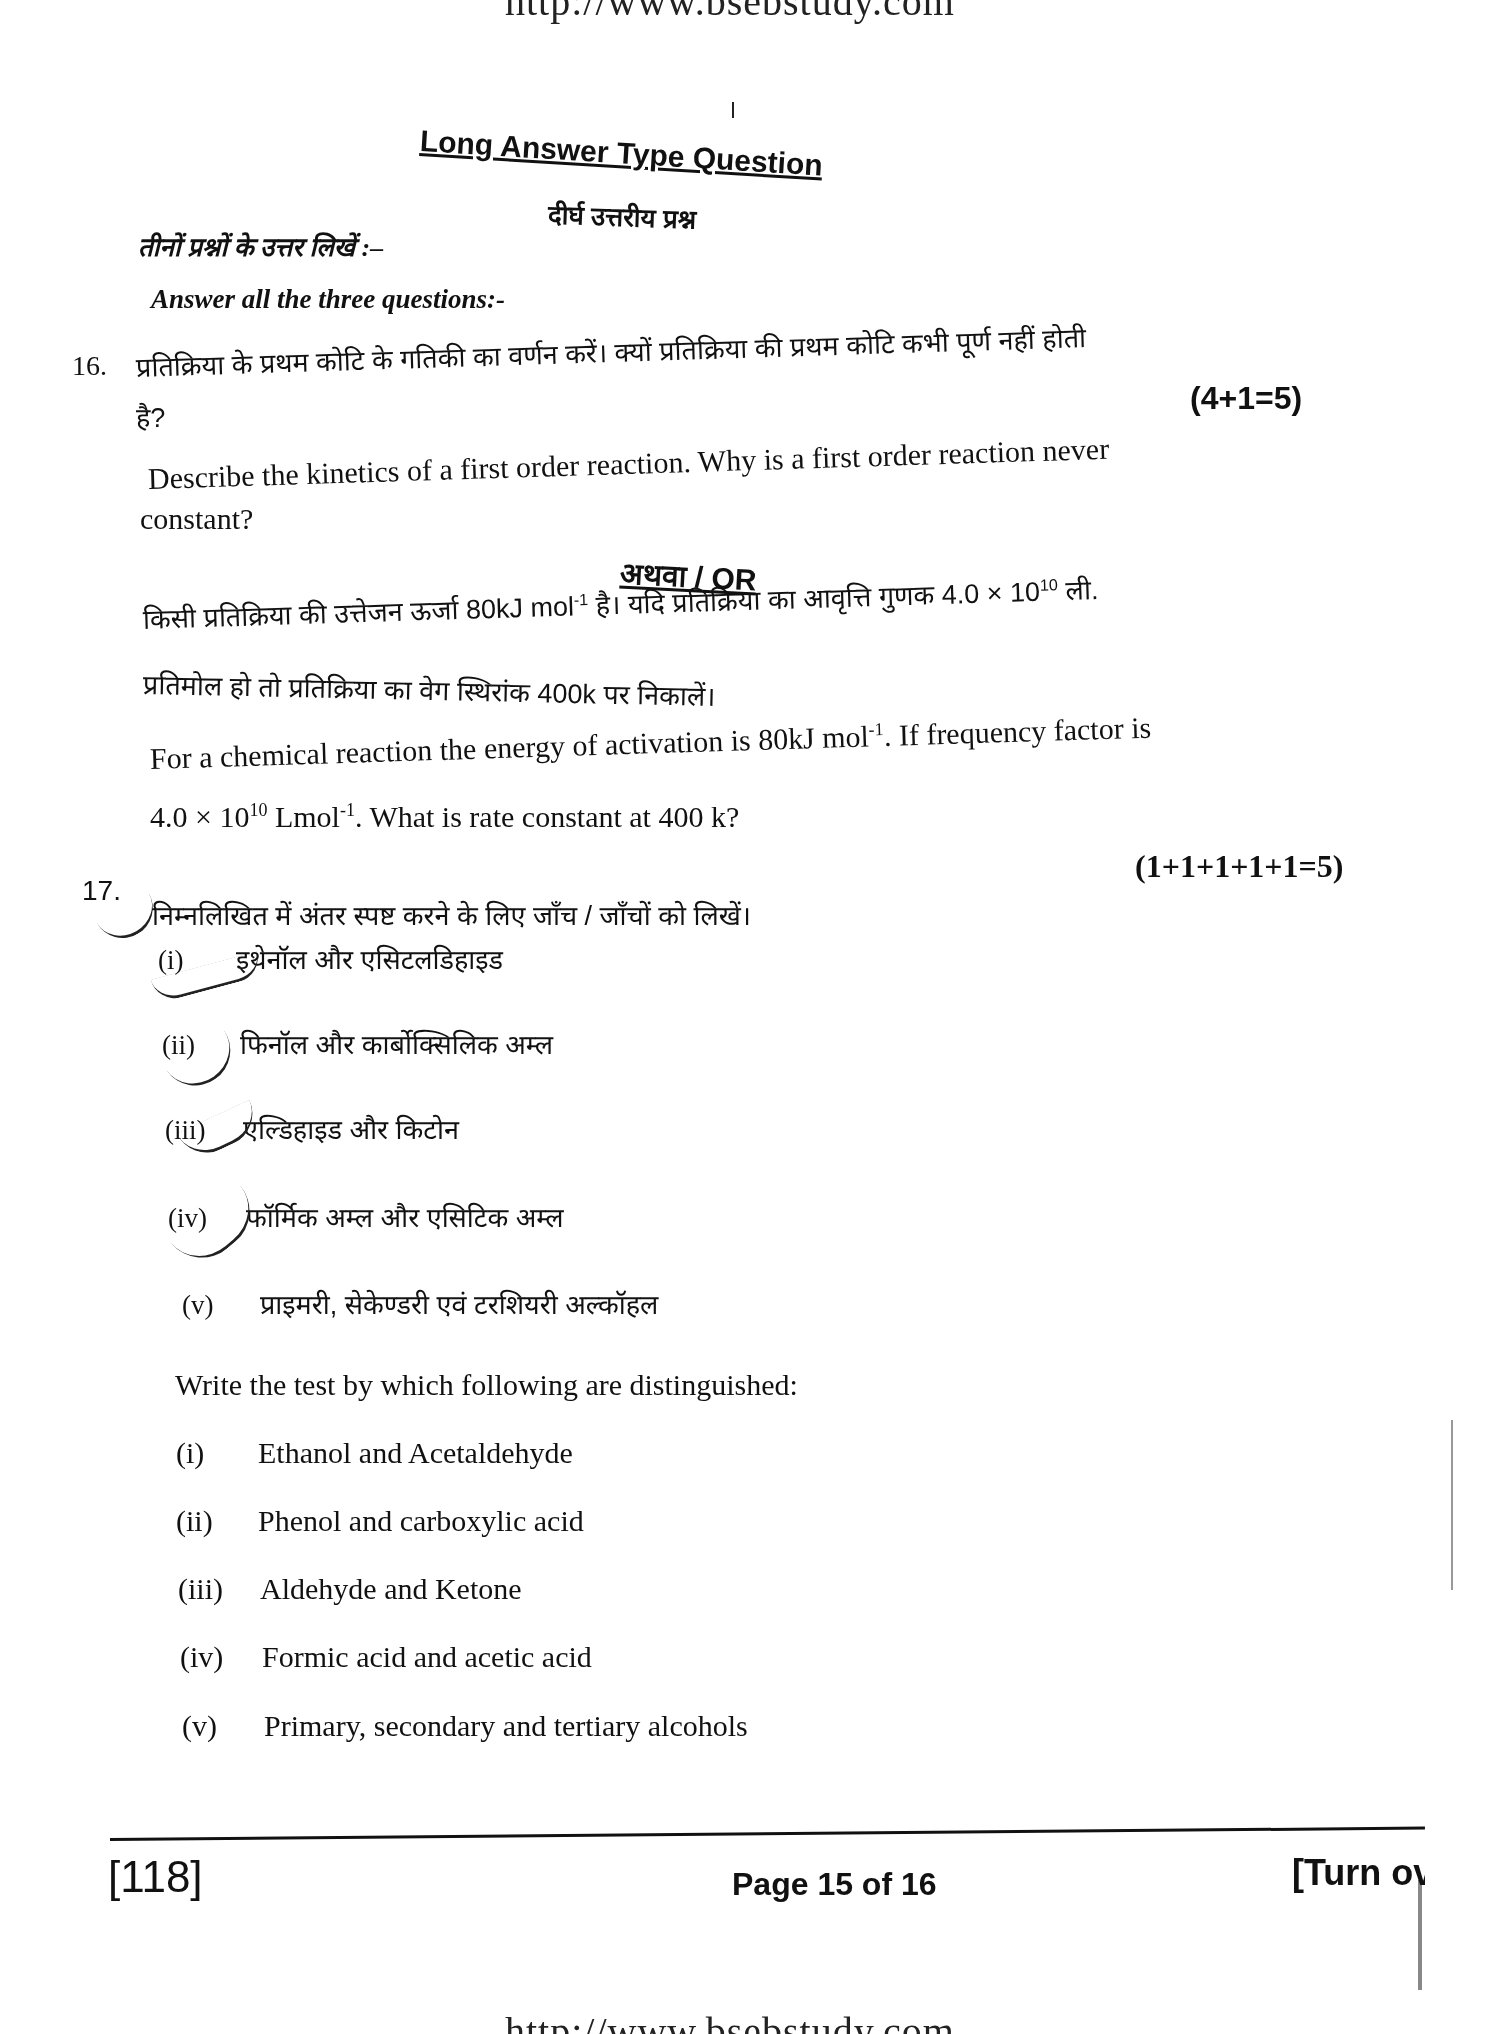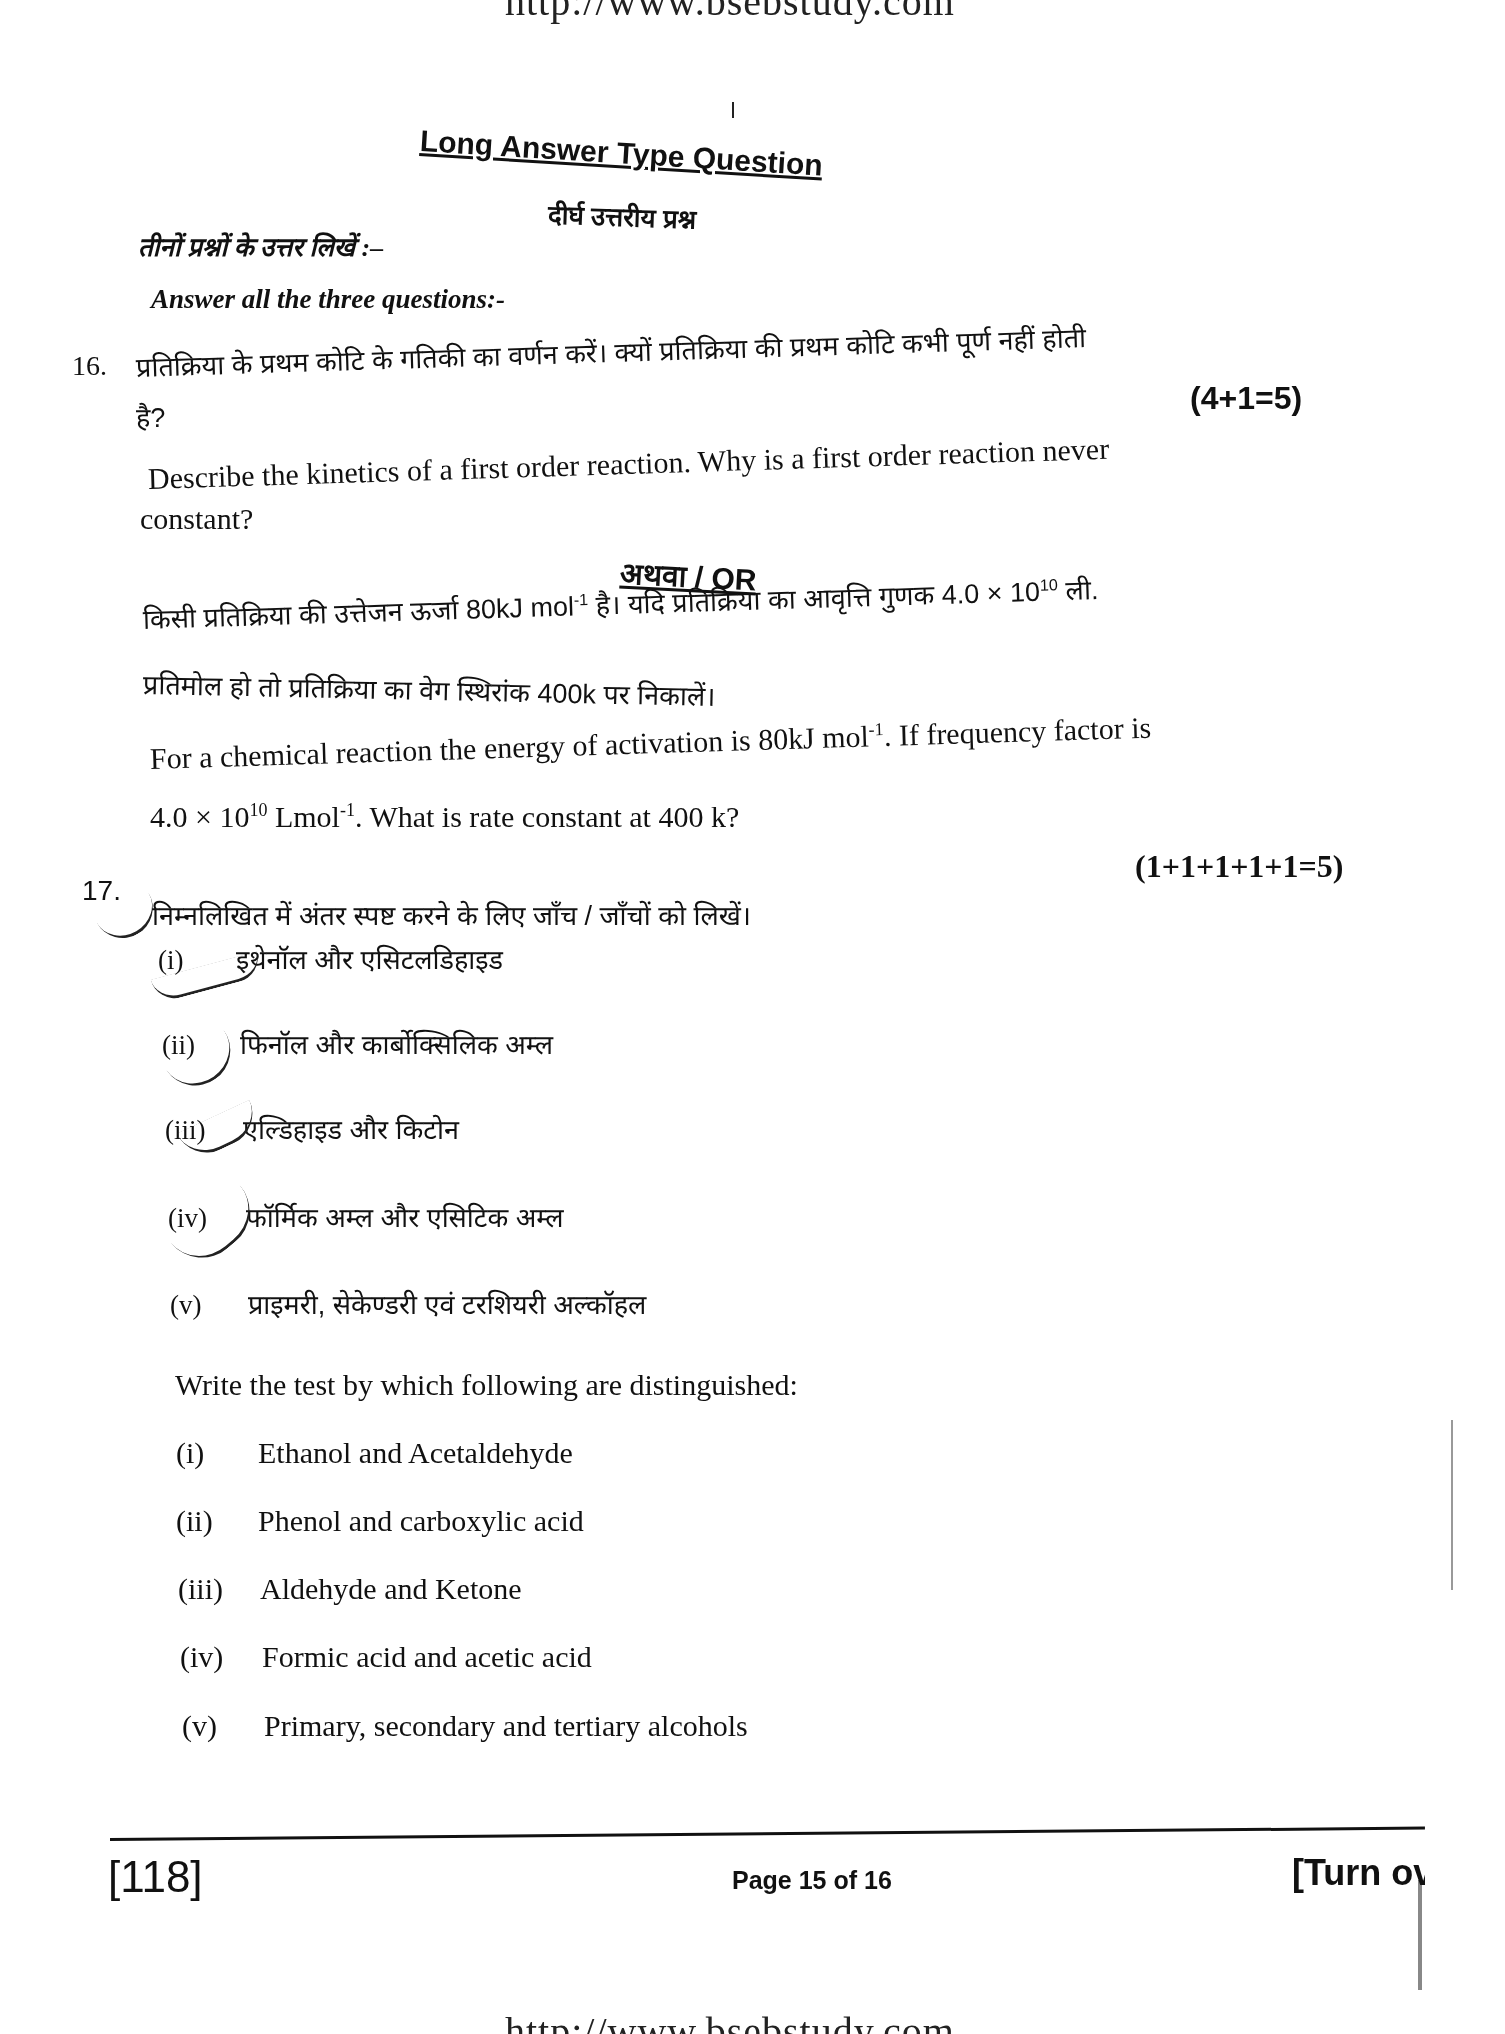--- a/index.html
+++ b/index.html
@@ -18,21 +18,21 @@
   .marks { font-size:32px; font-weight:bold; }
   .or { font-size:30px; font-weight:bold; text-decoration:underline; }
   .tilt-up { transform:rotate(-1.8deg); transform-origin:left center; }
   .tilt-dn { transform:rotate(1.2deg); transform-origin:left center; }
   .item-label { display:inline-block; width:78px; }
   .en-item-label { display:inline-block; width:82px; }
   sup { font-size:60%; }
   .rule { position:absolute; height:3px; background:#111; }
   .check { position:absolute; border-bottom:3px solid #222; border-radius:0 0 40px 40px; }
   .footer-code { font-size:44px; }
-  .footer-page { font-size:25px; font-weight:bold; }
+  .footer-page { font-size:32px; font-weight:bold; }
   .footer-turn { font-size:36px; font-weight:bold; }
   .edge-mark { position:absolute; width:2px; background:#999; }
 </style>
 </head>
 <body>
 
 <div class="abs serif url" style="left:505px; top:-22px;">http://www.bsebstudy.com</div>
 
 <div class="abs" style="left:732px; top:102px; width:2px; height:16px; background:#222;"></div>
 
@@ -73,21 +73,21 @@
 </div>
 <div class="abs sans hi" style="left:162px; top:1025px;">
   <span class="item-label serif">(ii)</span><span>फिनॉल और कार्बोक्सिलिक अम्ल</span>
 </div>
 <div class="abs sans hi" style="left:165px; top:1110px;">
   <span class="item-label serif">(iii)</span><span>एल्डिहाइड और किटोन</span>
 </div>
 <div class="abs sans hi" style="left:168px; top:1198px;">
   <span class="item-label serif">(iv)</span><span>फॉर्मिक अम्ल और एसिटिक अम्ल</span>
 </div>
-<div class="abs sans hi" style="left:170px; top:1285px;">
+<div class="abs sans hi" style="left:182px; top:1285px;">
   <span class="item-label serif">(v)</span><span>प्राइमरी, सेकेण्डरी एवं टरशियरी अल्कॉहल</span>
 </div>
 
 <div class="check" style="left:100px; top:905px; width:60px; height:28px; transform:rotate(-30deg);"></div>
 <div class="check" style="left:152px; top:965px; width:110px; height:22px; transform:rotate(-15deg);"></div>
 <div class="check" style="left:168px; top:1040px; width:70px; height:40px; transform:rotate(-35deg);"></div>
 <div class="check" style="left:180px; top:1115px; width:80px; height:30px; transform:rotate(-25deg);"></div>
 <div class="check" style="left:170px; top:1200px; width:90px; height:48px; transform:rotate(-40deg);"></div>
 
 <div class="abs serif en" style="left:175px; top:1368px;">Write the test by which following are distinguished:</div>

